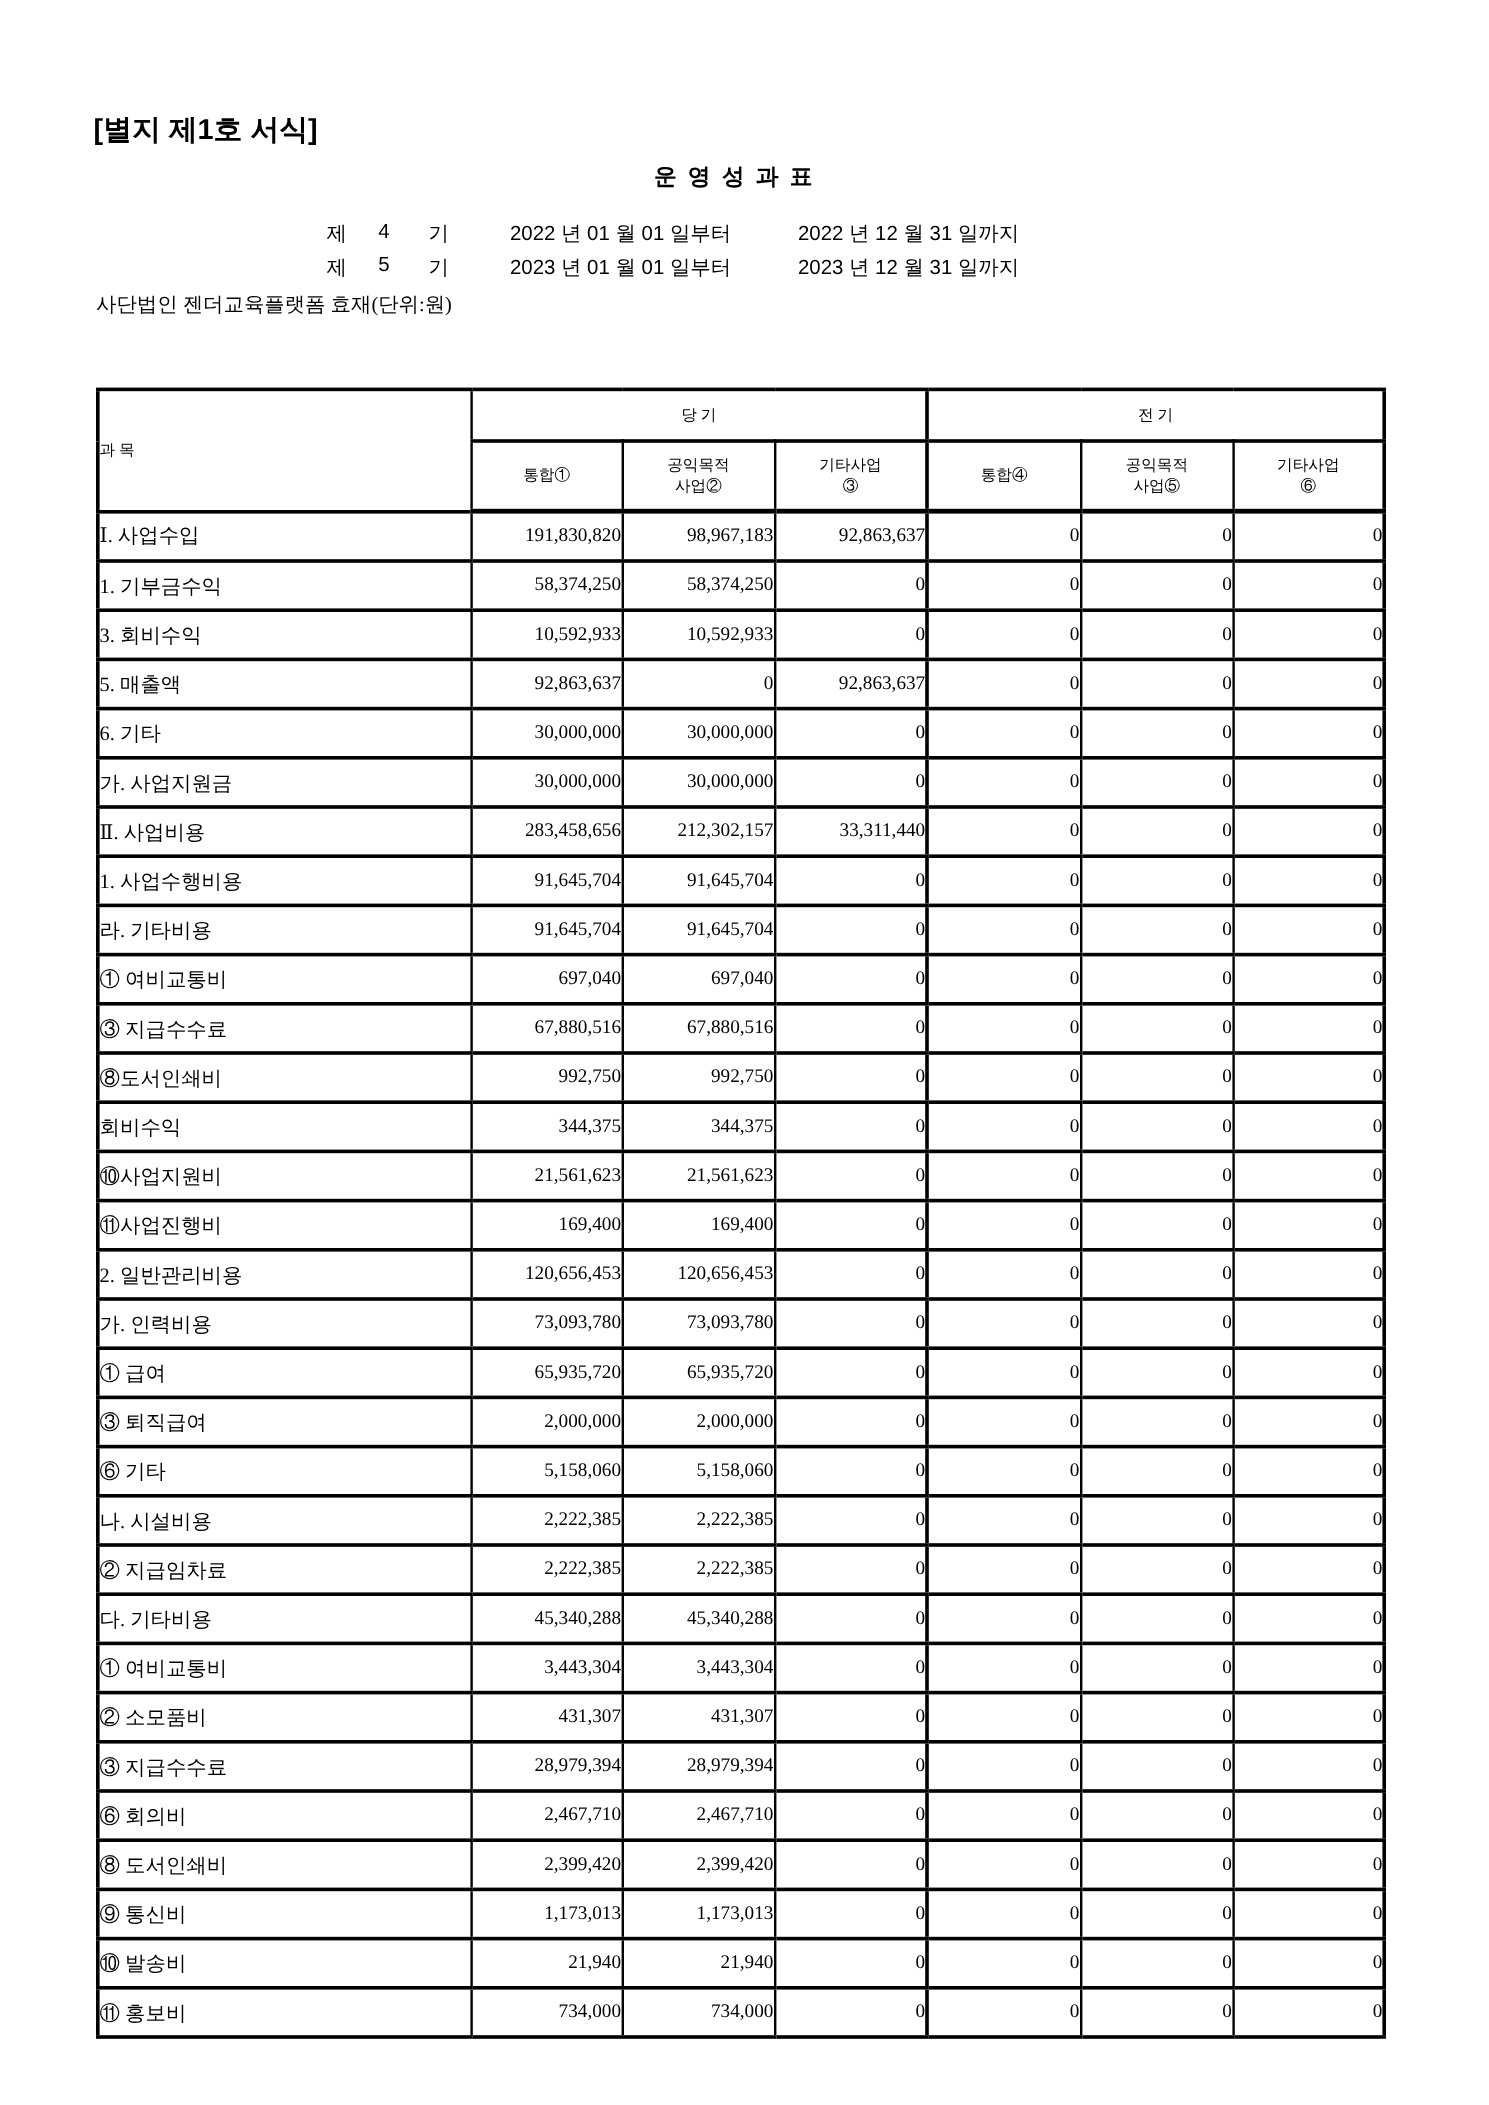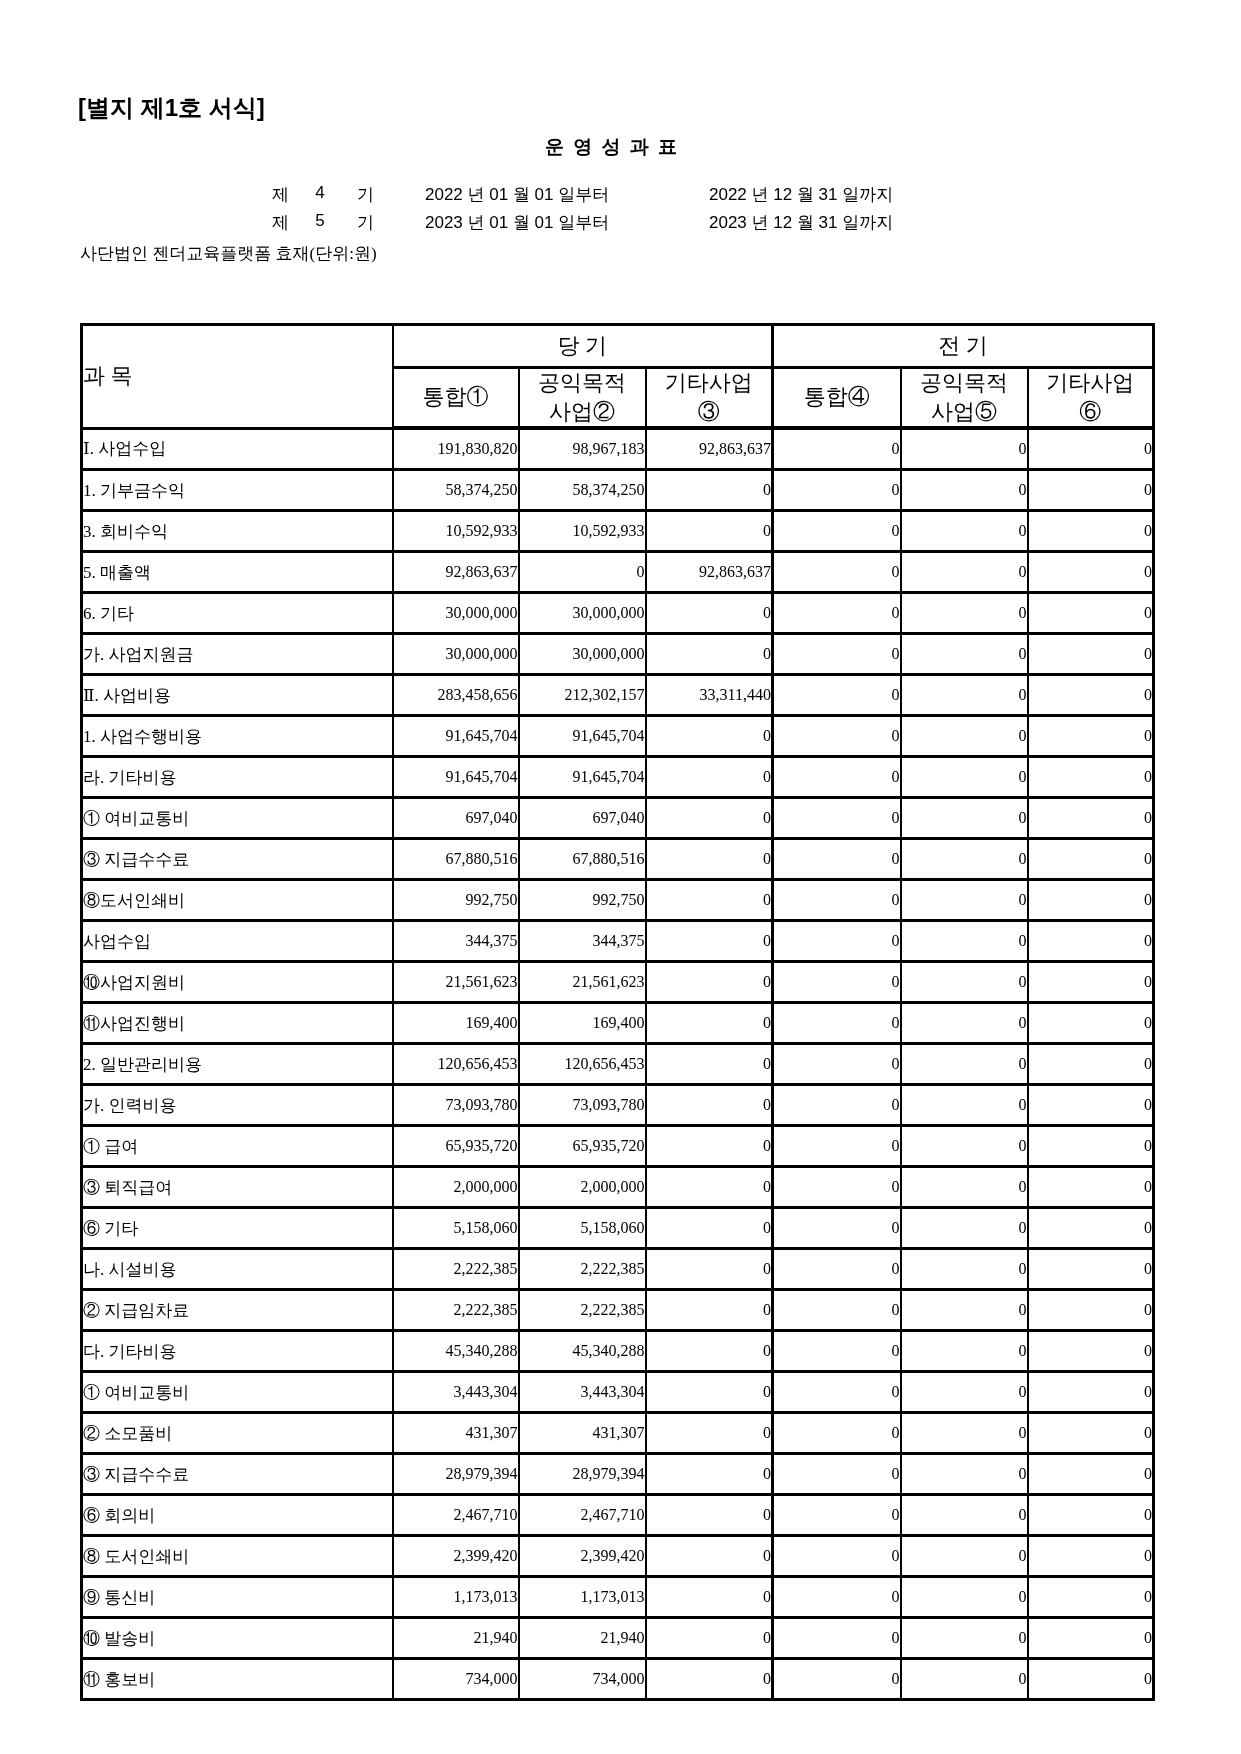--- a/index.html
+++ b/index.html
@@ -19,41 +19,41 @@
     position:absolute;left:0;top:134px;width:1160px;
     text-align:center;font-size:19px;font-weight:bold;letter-spacing:2px;padding-left:32px;
   }
   .period-line{position:absolute;left:0;top:0;width:1241px;height:26px;font-size:17px;}
   .period-line.first{top:183px;}
   .period-line.second{top:211px;}
   .p-je{position:absolute;left:272px;}
   .p-num{position:absolute;left:305px;width:30px;text-align:center;}
   .p-gi{position:absolute;left:357px;}
   .p-from{position:absolute;left:425px;}
-  .p-to{position:absolute;left:665px;margin-left:44px;}
+  .p-to{position:absolute;left:665px;}
 
   .org-row{
     position:absolute;left:80px;top:242px;width:1072px;
     display:flex;justify-content:flex-start;
     font-size:17px;
   }
 
   table.report{
     position:absolute;left:80px;top:323px;width:1072px;
     border-collapse:collapse;table-layout:fixed;
     border:3px solid #000;
   }
   table.report th,table.report td{
     border-style:solid;border-color:#000;
     border-width:3px 2px;
     vertical-align:middle;
     overflow:hidden;
     padding:0;
   }
-  thead th{font-weight:normal;font-size:22px;text-align:center;}
+  thead th{font-weight:normal;font-size:13px;text-align:center;}
   tr.grp-row th{height:40px;}
   tr.sub-row th{height:55px;white-space:pre-line;line-height:1.3;border-bottom-width:4px;}
   th.acct{text-align:left;}
   td.lbl{font-size:17px;text-align:left;padding-left:8px;height:38px;}
   td.num{font-size:16px;text-align:right;padding-right:5px;height:38px;}
   .grp-sep{border-left-width:3px !important;}
 </style>
 </head>
 <body>
 
@@ -214,21 +214,21 @@
       <tr>
         <td class="lbl">⑧도서인쇄비</td>
         <td class="num">992,750</td>
         <td class="num">992,750</td>
         <td class="num">0</td>
         <td class="num grp-sep">0</td>
         <td class="num">0</td>
         <td class="num">0</td>
       </tr>
       <tr>
-        <td class="lbl">사업수입</td>
+        <td class="lbl">회비수익</td>
         <td class="num">344,375</td>
         <td class="num">344,375</td>
         <td class="num">0</td>
         <td class="num grp-sep">0</td>
         <td class="num">0</td>
         <td class="num">0</td>
       </tr>
       <tr>
         <td class="lbl">⑩사업지원비</td>
         <td class="num">21,561,623</td>

